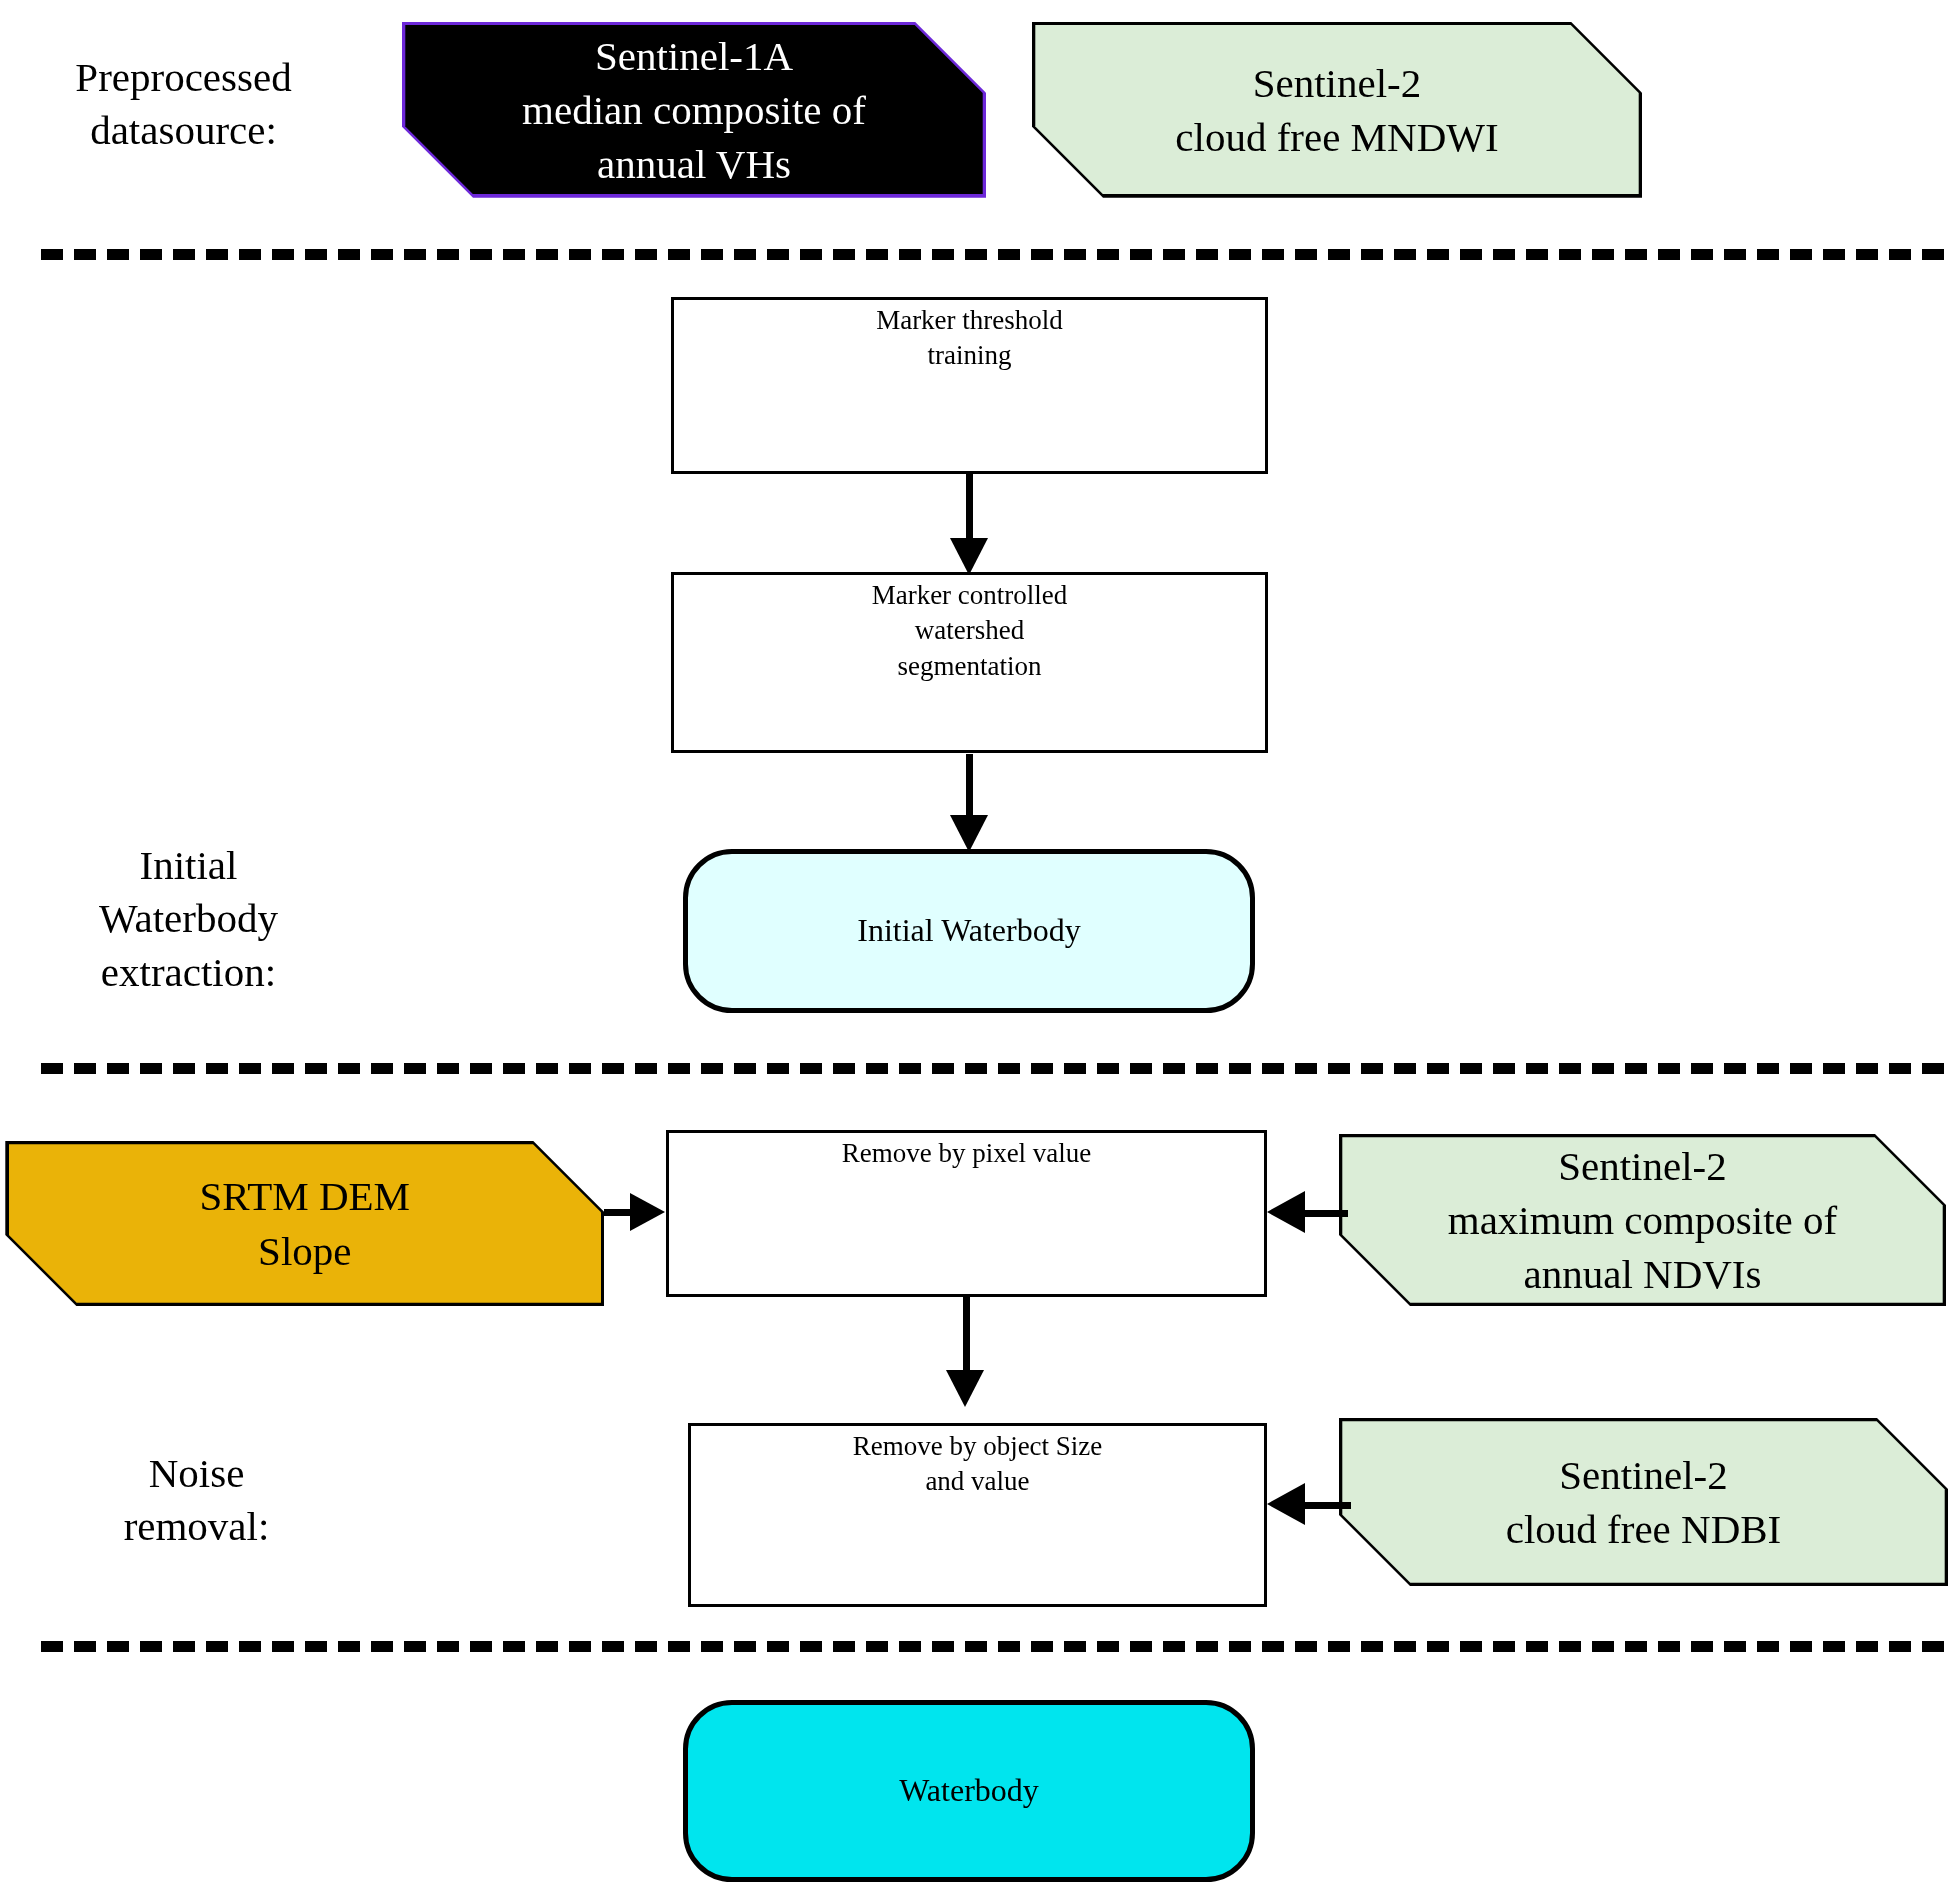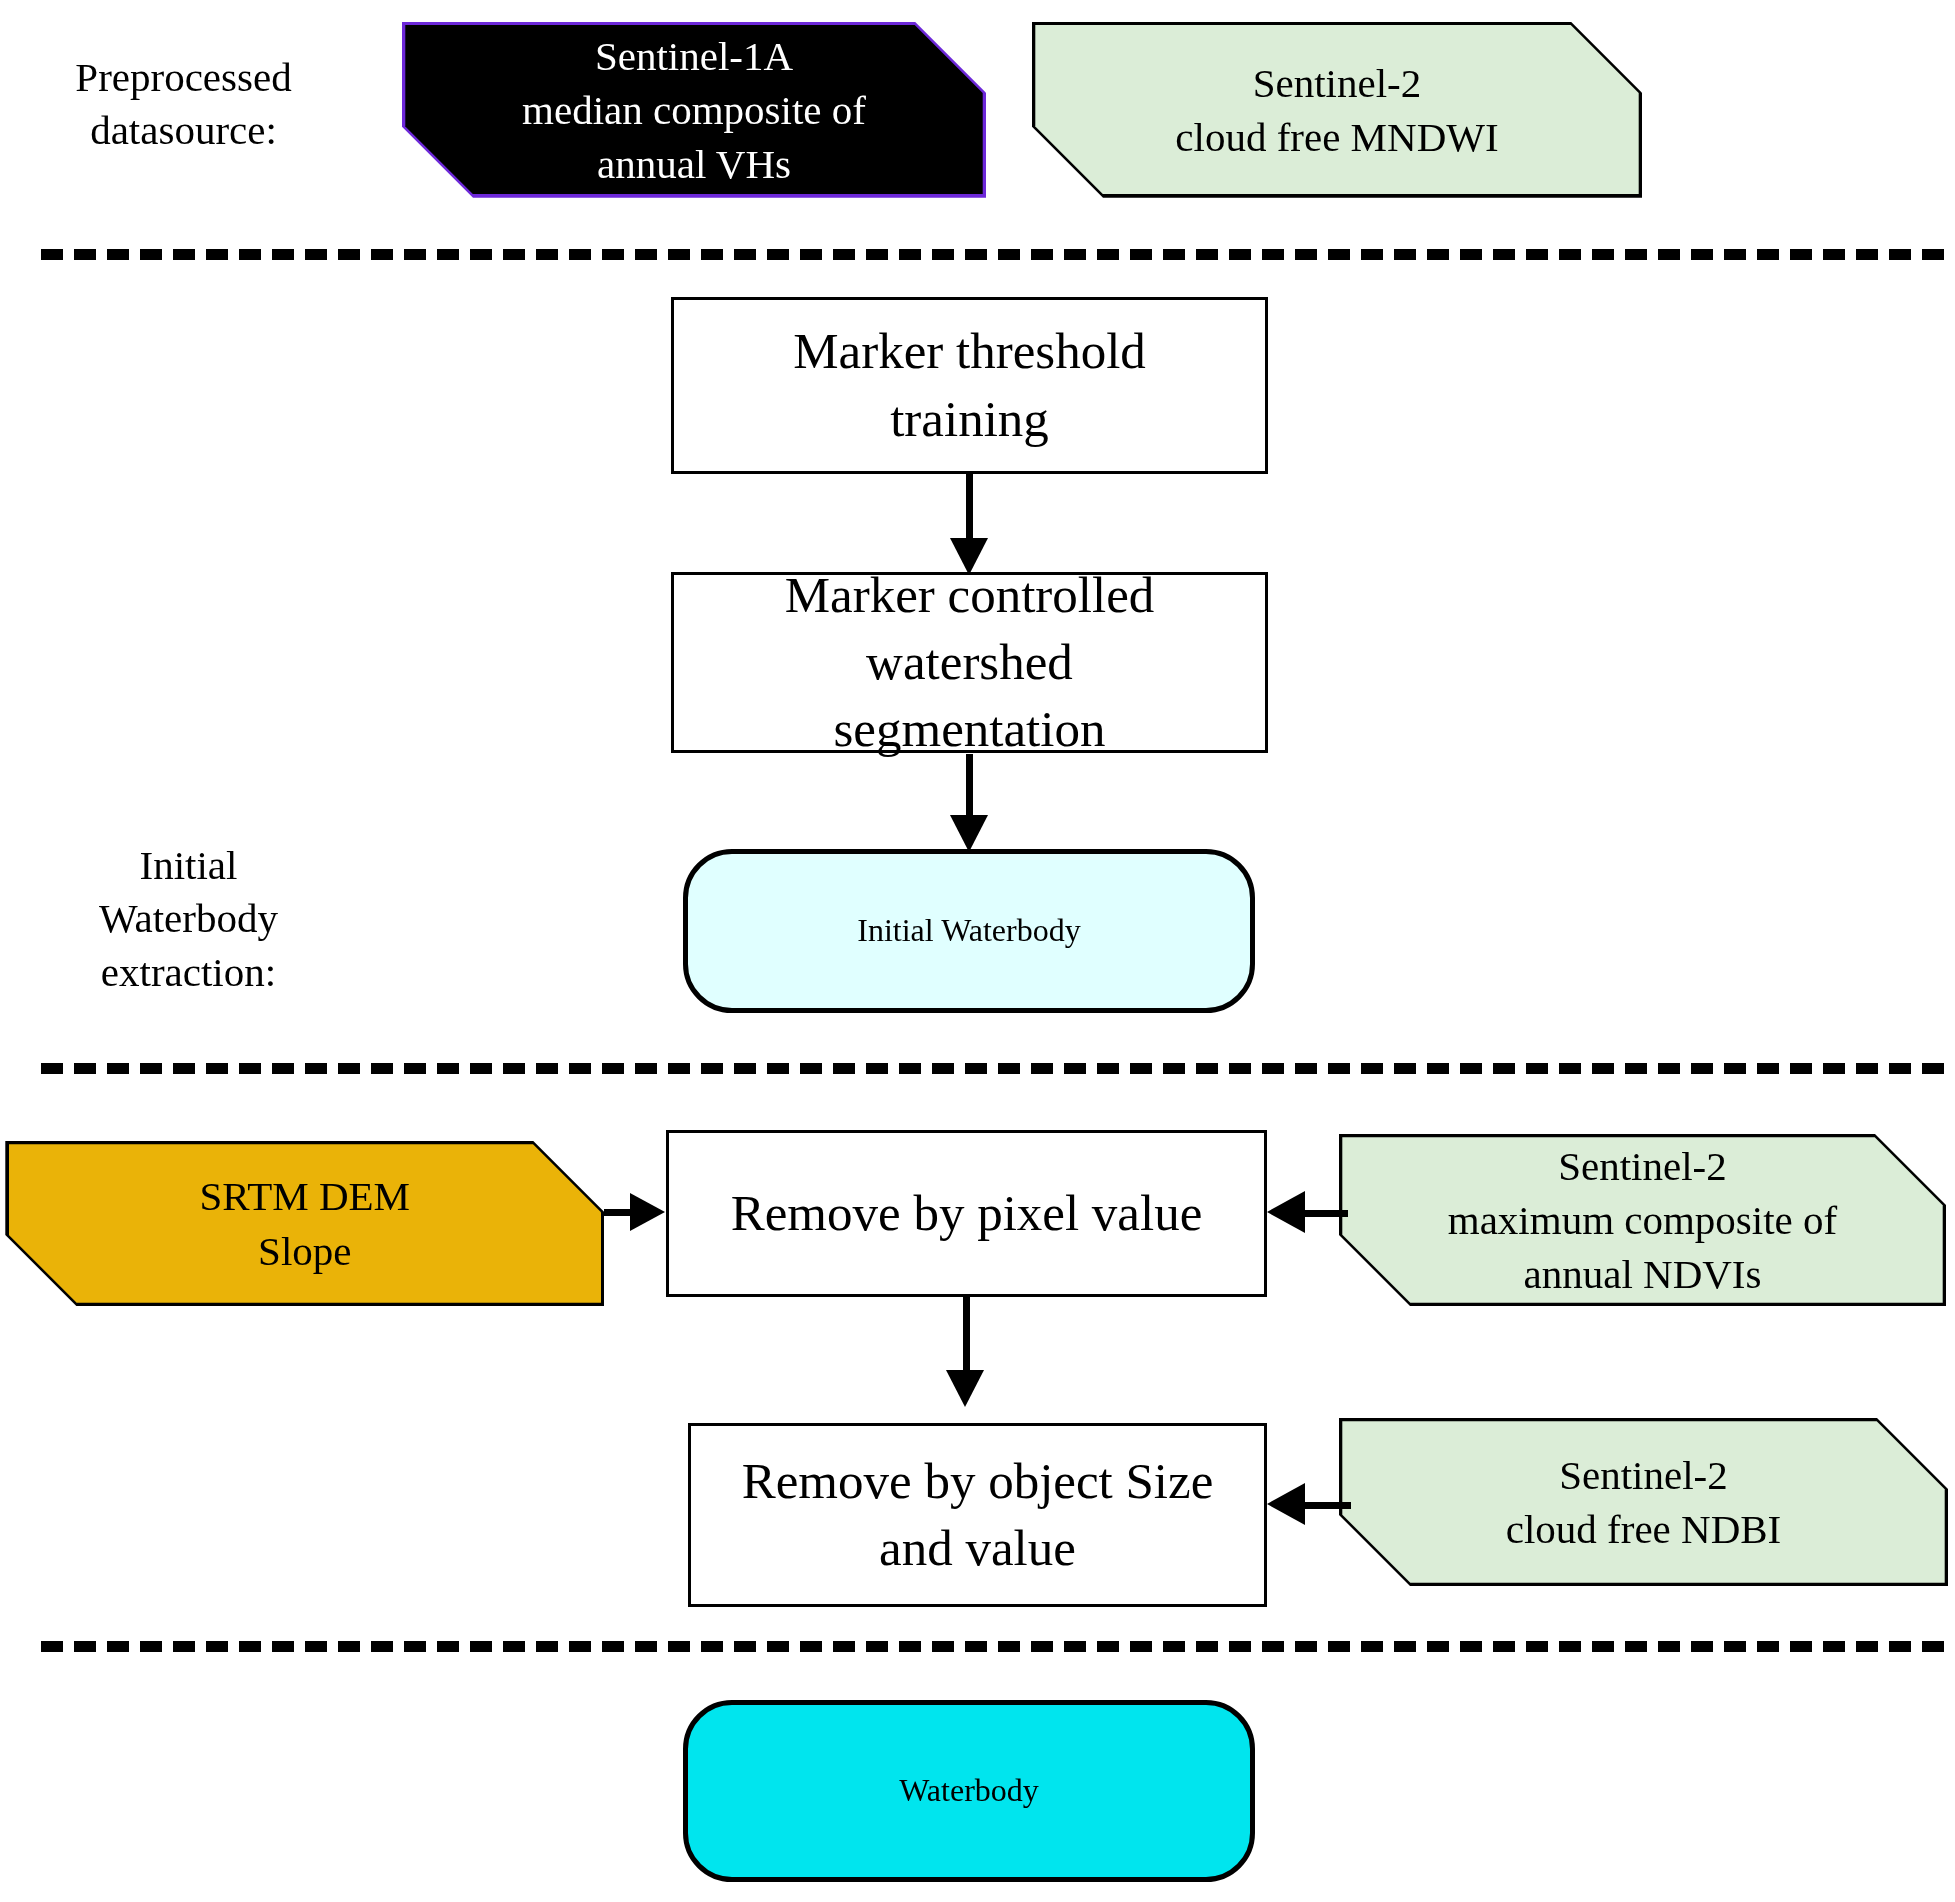--- a/index.html
+++ b/index.html
@@ -32,24 +32,24 @@
     border-top:11px dashed #000000;
   }
 
   
   .proc-box{
     position:absolute;
     box-sizing:border-box;
     border:3.3px solid #000000;
     background:#ffffff;
     display:flex;
-    align-items:center;
-    justify-content:center;
-    text-align:center;
-    font-size:51px;
+    align-items:flex-start;
+    justify-content:center;
+    text-align:center;
+    font-size:27px;
     line-height:1.32;
     padding:2.6px 11.8px;
     white-space:pre-line;
     font-family:Liberation Serif, serif;
   }
 
   
   .data-shape{
     position:absolute;
     display:flex;
@@ -187,20 +187,22 @@
 maximum composite of
 annual NDVIs</span>
   </div>
 
   <div class="h-line" style="left:1305px;top:1210px;width:43px;"></div>
   <div class="arrow-left" style="left:1267px;top:1191px;"></div>
 
   <div class="v-line" style="left:963px;top:1297px;height:77px;"></div>
   <div class="arrow-down" style="left:946px;top:1370px;"></div>
 
+  <div class="stage-label" style="left:39px;top:1447px;width:315px;">Noise
+removal:</div>
 
   <div class="proc-box" style="left:688px;top:1423px;width:579px;height:184px;">
     <span>Remove by object Size
 and value</span>
   </div>
 
   <div class="data-shape green" style="left:1339px;top:1418px;width:609px;height:168px;">
     <span class="inner">Sentinel-2
 cloud free NDBI</span>
   </div>

